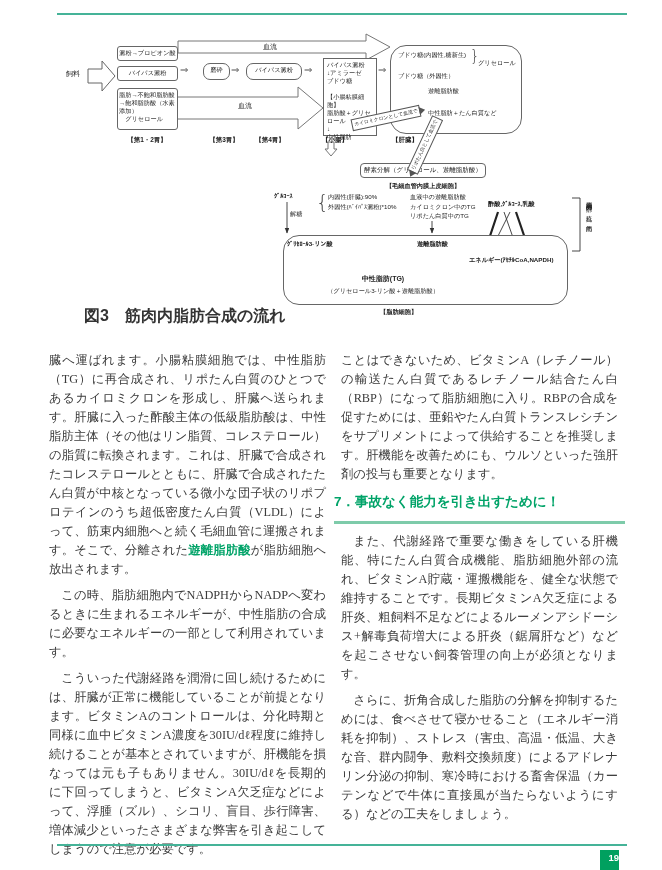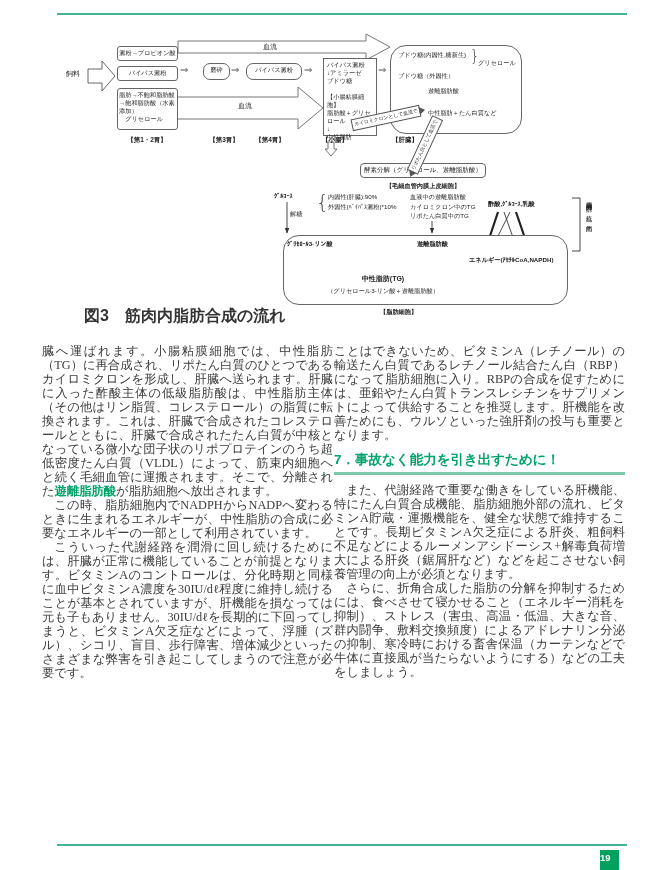--- a/index.html
+++ b/index.html
@@ -3,21 +3,21 @@
 <meta charset="utf-8">
 <style>
   html,body{margin:0;padding:0;background:#e8e8e8;}
   .page{position:relative;width:662px;height:870px;margin:0 auto;background:#ffffff;
         font-family:"Liberation Serif","DejaVu Serif",serif;color:#3a3a3a;overflow:hidden;}
   .rule{position:absolute;height:2px;background:#45b398;}
   .rule.top{left:57px;top:13px;width:570px;}
   .rule.bottom{left:57px;top:844px;width:570px;}
   .page-badge{position:absolute;left:600px;top:850px;width:19px;height:20px;background:#00a05f;
         color:#fff;font-family:"Liberation Sans","DejaVu Sans",sans-serif;font-size:9.5px;font-weight:bold;
-        text-align:left;line-height:16px;}
+        text-align:right;line-height:16px;}
   
   .fig{position:absolute;left:60px;top:30px;width:578px;height:288px;
        font-family:"Liberation Sans","DejaVu Sans",sans-serif;color:#222;}
   .fig svg{position:absolute;left:0;top:0;}
   .fig .box{position:absolute;border:1px solid #666;background:#fff;font-size:6.2px;line-height:8px;
        text-align:center;white-space:pre-line;box-sizing:border-box;padding:2px 1px;z-index:2;}
   .fig .lbl{position:absolute;font-size:6.2px;line-height:8px;white-space:pre;z-index:3;}
   .fig .b{font-weight:bold;}
   .fig .stage{position:absolute;font-size:6.5px;font-weight:bold;text-align:center;z-index:3;}
   .fig .darr{position:absolute;font-size:10px;line-height:10px;color:#555;z-index:3;}
@@ -28,26 +28,26 @@
   .arr-r::after{content:"";position:absolute;right:-6px;top:50%;margin-top:-4px;
        border-left:6px solid #555;border-top:4px solid transparent;border-bottom:4px solid transparent;}
   .arr-l::before{content:"";position:absolute;left:-6px;top:50%;margin-top:-4px;
        border-right:6px solid #555;border-top:4px solid transparent;border-bottom:4px solid transparent;}
   .caption{position:absolute;left:84px;top:306px;font-family:"Liberation Sans","DejaVu Sans",sans-serif;
        font-size:16px;font-weight:bold;color:#333;}
   
   .col{position:absolute;top:344px;width:291px;}
   .col.left{left:42px;}
   .col.right{left:334px;}
-  .para{margin:0;font-size:12.3px;line-height:14px;text-align:justify;color:#3a3a3a;}
+  .para{margin:7px;font-size:12.3px;line-height:19px;text-align:justify;color:#3a3a3a;}
   .para.ind{text-indent:1em;}
   .hl{color:#00a368;font-weight:bold;font-family:"Liberation Sans","DejaVu Sans",sans-serif;}
   .sec-heading{margin:9px 0 8px 0;font-family:"Liberation Sans","DejaVu Sans",sans-serif;
        font-size:13.5px;font-weight:bold;color:#00a368;border-bottom:3.5px solid #7ecbaa;
-       padding-bottom:3px;}
+       padding-bottom:10px;}
 </style>
 </head>
 <body>
 
 <div class="page">
 
   <div class="rule top"></div>
 
   <div class="fig">
     <svg width="578" height="288">

